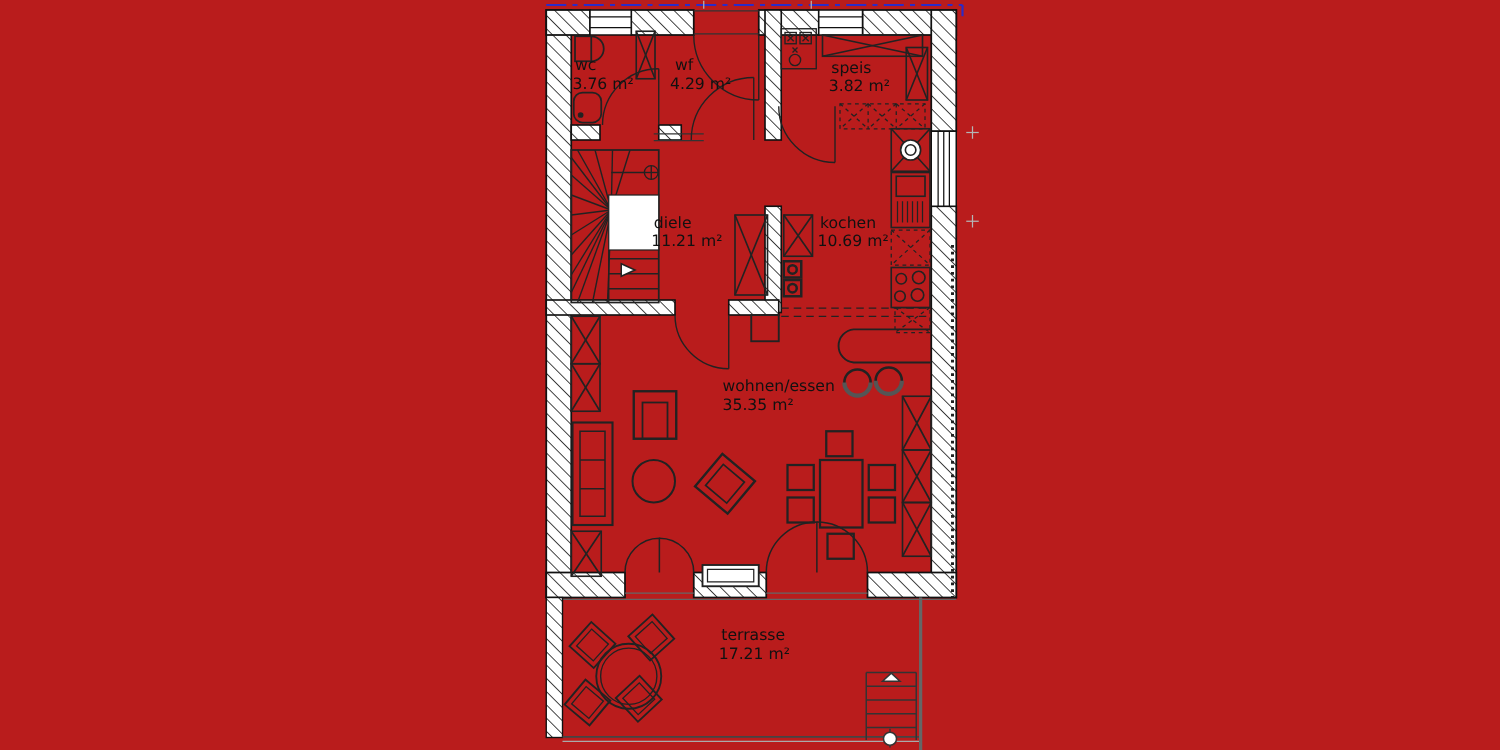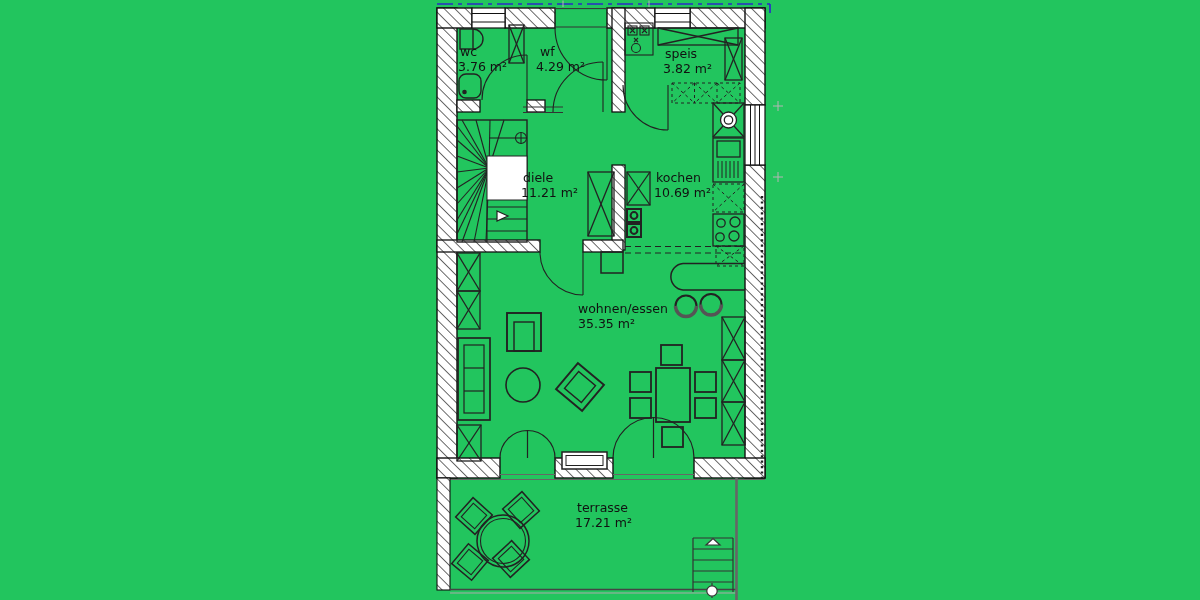--- a/index.html
+++ b/index.html
@@ -1,16 +1,16 @@
 <!DOCTYPE html>
 <html><head>
 <meta charset="utf-8">
 <style>
   html,body{margin:0;padding:0;background:#fff;}
-  .canvas{position:relative;width:1200px;height:600px;background:#22c55e;overflow:hidden;
+  .canvas{position:relative;width:1200px;height:600px;background:#b91c1c;overflow:hidden;
           font-family:"DejaVu Sans","Liberation Sans",sans-serif;}
   svg{display:block;}
   text{fill:#111;font-family:"DejaVu Sans","Liberation Sans",sans-serif;font-size:12.5px;}
 </style>
 </head>
 <body>
 
 <div class="canvas">
 <svg width="1200" height="600" viewBox="0 0 1200 600">
   <defs>

